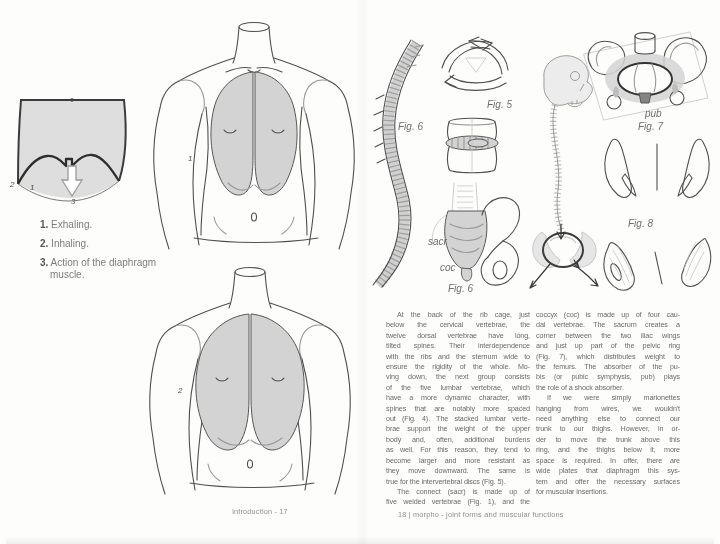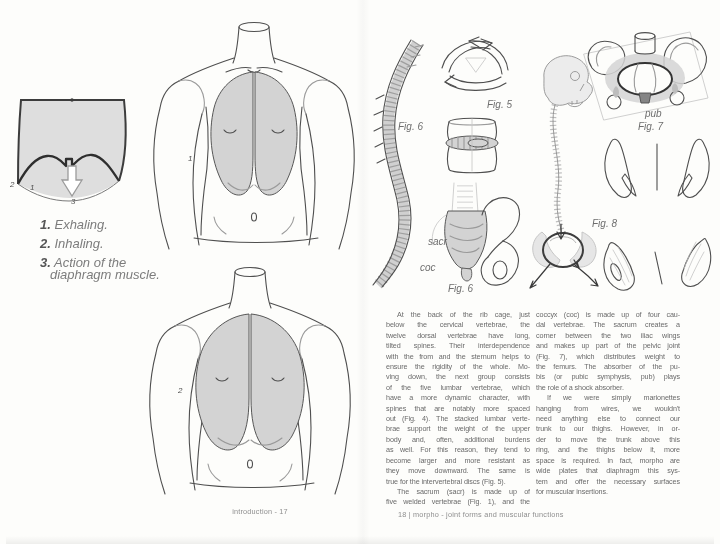--- a/index.html
+++ b/index.html
@@ -22,21 +22,21 @@
 
   
   .col{position:absolute;width:144px;font-size:7.2px;line-height:10.4px;
        letter-spacing:-.1px;color:var(--text,#6a6a6a)}
   .tl{text-align:justify;text-align-last:justify;white-space:nowrap;overflow:hidden}
   .tl.end{text-align-last:left}
   .tl.ind{text-indent:11px}
 
   
   .caps{position:absolute;left:40px;top:219px;width:122px;
-        font-size:13px;line-height:12px;font-style:italic;color:#7c7c7c}
+        font-size:10px;line-height:12px;color:#7c7c7c}
   .cap{margin-bottom:7px;padding-left:10px;text-indent:-10px}
   .cap-num{font-weight:bold;color:#565656}
 
   
   .figlab{position:absolute;font-size:10px;font-style:italic;color:#6e6e6e;white-space:nowrap}
   .numlab{position:absolute;font-size:8px;font-style:italic;color:#4f4f4f}
 
   .footer{position:absolute;font-size:7.3px;color:#8f8f8f;letter-spacing:.2px}
   .footer-left{left:160px;top:507px;width:200px;text-align:center}
   .footer-right{left:398px;top:510px}
@@ -193,21 +193,21 @@
       <path class="sk lt" d="M34,41 C46,47 59,47 67,41 M34,53 C46,59 58,59 66,53 M36,65 C46,71 57,71 63,65"></path>
       <path fill="var(--shade,#d3d3d3)" stroke="#575757" stroke-width=".9" d="M46,85 C44,92 47,98 51,98 C55,98 57,92 55,86 Z"></path>
       <g class="sk">
         <path d="M66,32 C71,13 94,9 102,23 C107,36 99,50 87,58"></path>
         <path d="M87,58 C100,62 107,76 99,90 C91,104 73,106 67,95 C63,87 66,79 72,74"></path>
         <path d="M72,74 C76,68 81,63 87,58"></path>
         <ellipse cx="84" cy="87" rx="7" ry="9"></ellipse>
       </g>
     </svg>
     <div class="figlab" style="left:428px;top:236px">sacr</div>
-    <div class="figlab" style="left:420px;top:262px">coc</div>
+    <div class="figlab" style="left:440px;top:262px">coc</div>
     <div class="figlab" style="left:448px;top:283px">Fig. 6</div>
 
     <svg class="abs" style="left:522px;top:48px" width="95" height="245" viewBox="0 0 95 245">
       <g stroke="#9c9c9c" fill="#ececec" stroke-width="1">
         <path d="M22,30 C20,14 38,4 52,9 C64,13 69,24 65,34 C71,37 72,43 68,47 C64,55 54,57 47,55 C39,59 29,58 26,50 C21,45 22,38 22,30 Z"></path>
         <circle cx="53" cy="28" r="4.5" fill="none"></circle>
         <path d="M62,36 L58,43" fill="none"></path>
         <path d="M45,55 C49,60 57,60 61,54" fill="none"></path>
         <path d="M50,53 L50,57 M55,52 L55,56" fill="none"></path>
       </g>
@@ -259,59 +259,59 @@
       </g>
       <g class="sk" fill="#fdfdfb">
         <path d="M10,112 C2,128 6,146 20,153 C30,157 38,150 36,140 C32,126 24,113 17,108 C13,105 11,107 10,112 Z"></path>
         <ellipse cx="18" cy="136" rx="4" ry="9" transform="rotate(-25 18 136)" fill="none"></ellipse>
         <path d="M108,104 C116,118 114,138 100,148 C90,154 82,148 84,138 C88,124 95,111 102,106 C106,103 107,101 108,104 Z"></path>
         <path d="M57,116 L64,148" fill="none"></path>
       </g>
       <path class="sk fn" d="M15,114 C21,124 27,136 31,146 M20,111 C26,121 31,131 34,140 M12,122 C17,131 23,141 27,149"></path>
       <path class="sk fn" d="M103,108 C97,118 91,130 88,140 M98,106 C93,115 89,124 86,133 M106,116 C101,125 96,135 92,144"></path>
     </svg>
-    <div class="figlab" style="left:592px;top:218px">Fig. 8</div>
+    <div class="figlab" style="left:628px;top:218px">Fig. 8</div>
 
     <div class="col" style="left:386px;top:310px">
         <div class="tl ind">At the back of the rib cage, just</div>
         <div class="tl">below the cervical vertebrae, the</div>
         <div class="tl">twelve dorsal vertebrae have long,</div>
         <div class="tl">tilted spines. Their interdependence</div>
-        <div class="tl">with the from and the sternum helps to</div>
+        <div class="tl">with the ribs and the sternum wide to</div>
         <div class="tl">ensure the rigidity of the whole. Mo-</div>
         <div class="tl">ving down, the next group consists</div>
         <div class="tl">of the five lumbar vertebrae, which</div>
         <div class="tl">have a more dynamic character, with</div>
         <div class="tl">spines that are notably more spaced</div>
         <div class="tl">out (Fig. 4). The stacked lumbar verte-</div>
         <div class="tl">brae support the weight of the upper</div>
         <div class="tl">body and, often, additional burdens</div>
         <div class="tl">as well. For this reason, they tend to</div>
         <div class="tl">become larger and more resistant as</div>
         <div class="tl">they move downward. The same is</div>
         <div class="tl end">true for the intervertebral discs (Fig. 5).</div>
-        <div class="tl ind">The sacrum (sacr) is made up of</div>
+        <div class="tl ind">The connect (sacr) is made up of</div>
         <div class="tl">five welded vertebrae (Fig. 1), and the</div>
       </div>
     <div class="col" style="left:536px;top:310px">
         <div class="tl">coccyx (coc) is made up of four cau-</div>
         <div class="tl">dal vertebrae. The sacrum creates a</div>
         <div class="tl">corner between the two iliac wings</div>
-        <div class="tl">and makes up part of the pelvic joint</div>
+        <div class="tl">and just up part of the pelvic ring</div>
         <div class="tl">(Fig. 7), which distributes weight to</div>
         <div class="tl">the femurs. The absorber of the pu-</div>
         <div class="tl">bis (or pubic symphysis, pub) plays</div>
         <div class="tl end">the role of a shock absorber.</div>
         <div class="tl ind">If we were simply marionettes</div>
         <div class="tl">hanging from wires, we wouldn't</div>
         <div class="tl">need anything else to connect our</div>
         <div class="tl">trunk to our thighs. However, in or-</div>
         <div class="tl">der to move the trunk above this</div>
         <div class="tl">ring, and the thighs below it, more</div>
-        <div class="tl">space is required. In fact, morpho are</div>
+        <div class="tl">space is required. In offer, there are</div>
         <div class="tl">wide plates that diaphragm this sys-</div>
         <div class="tl">tem and offer the necessary surfaces</div>
         <div class="tl end">for muscular insertions.</div>
       </div>
 
     <div class="footer footer-right">18 | morpho - joint forms and muscular functions</div>
   </div>
 
   <div class="gutter"></div>
   <div class="edge-bottom"></div>

